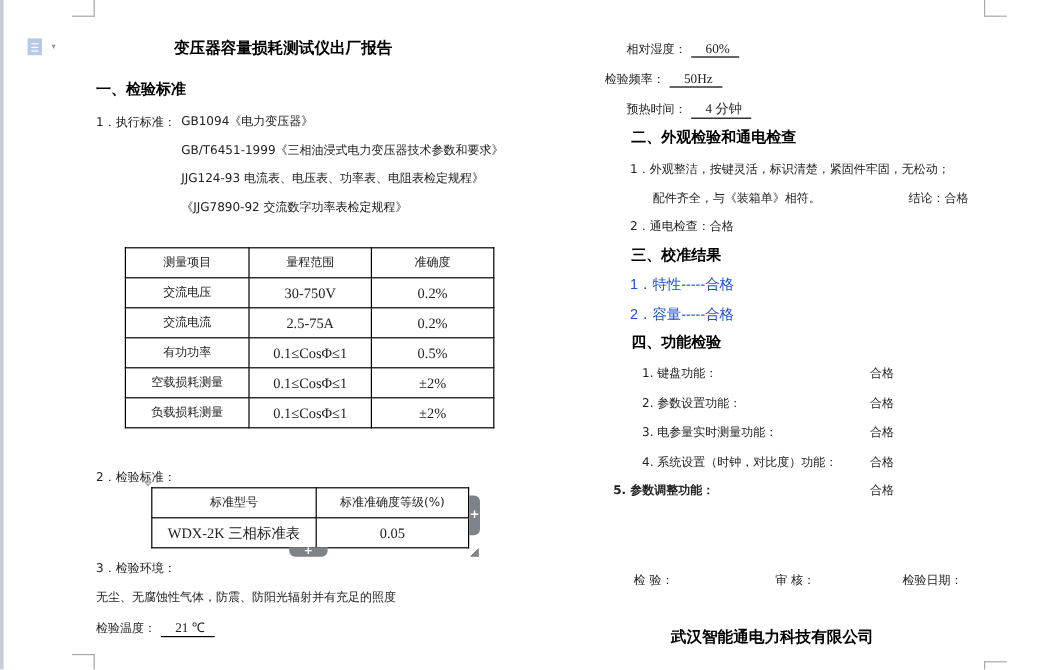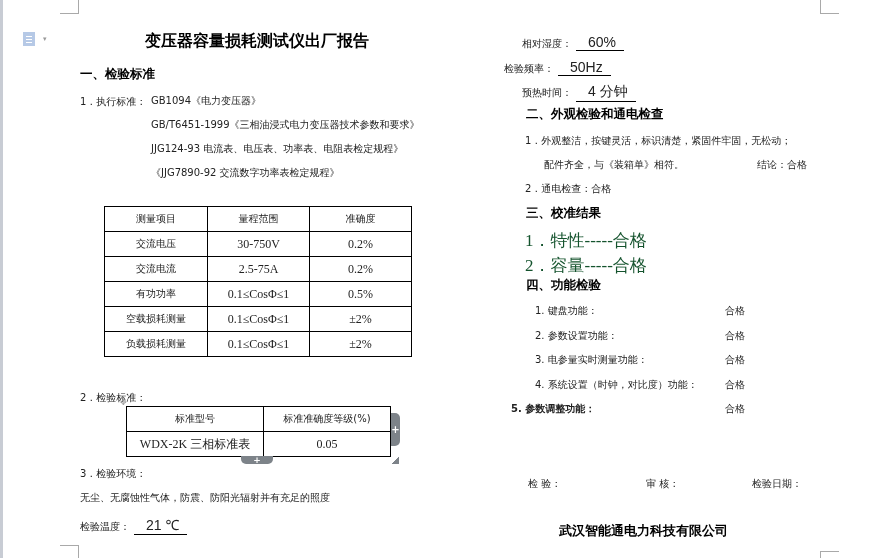--- a/index.html
+++ b/index.html
@@ -14,25 +14,25 @@
   .c-tl { left:60px; top:0; border-width:0 1px 1px 0; height:13px; }
   .c-bl { left:60px; top:545px; border-width:1px 1px 0 0; height:13px; }
   .c-tr { left:820px; top:0; border-width:0 0 1px 1px; height:13px; }
   .c-br { left:820px; top:551px; border-width:1px 0 0 1px; height:7px; }
 
   .doc-icon { position:absolute; left:23px; top:32px; width:12px; height:14px; background:#b6c9e6; }
   .doc-icon::after { content:""; position:absolute; left:3px; top:4px; width:6px; height:1px; background:#fff; box-shadow:0 3px 0 #fff, 0 6px 0 #fff; }
   .doc-caret { position:absolute; left:43px; top:35px; font-size:7px; color:#999; font-family:"DejaVu Sans",sans-serif; }
 
   .abs { position:absolute; white-space:nowrap; }
-  .title { left:145px; top:31px; font-size:16px; font-weight:bold; font-family:"DejaVu Sans", sans-serif; }
+  .title { left:145px; top:31px; font-size:13px; font-weight:bold; font-family:"DejaVu Sans", sans-serif; }
   .h2 { font-size:12.5px; font-weight:bold; font-family:"DejaVu Sans", sans-serif; }
   .txt { font-size:10px; font-family:"DejaVu Sans", sans-serif; color:#222; }
-  .txt-lg { font-size:17px; font-family:Liberation Serif, serif; color:#14532d; }
-  .ul { display:inline-block; border-bottom:1px solid #000; padding:0 8px 0 12px; margin-left:4px; font-family:Liberation Sans, sans-serif; font-size:14px; }
+  .txt-lg { font-size:12px; font-family:Liberation Sans, sans-serif; color:#1d4ed8; }
+  .ul { display:inline-block; border-bottom:1px solid #000; padding:0 8px 0 12px; margin-left:4px; font-family:Liberation Serif, serif; font-size:11px; }
 
   table.t { position:absolute; border-collapse:collapse; font-size:10px; }
   table.t td { border:1px solid #000; text-align:center; padding:0; font-family:"DejaVu Sans", sans-serif; color:#222; }
   table.t td.s { font-family:"Liberation Serif", serif; font-size:12px; }
   #tbl1 { left:104px; top:206px; }
   #tbl1 td { height:24px;margin-left:45px; }
   #tbl2 { left:126px; top:406px; }
   #tbl2 td { height:24px; }
 
   .handle-move { position:absolute; left:120px; top:399px; width:7px; height:7px; color:#999; font-size:8px; line-height:7px; font-family:"DejaVu Sans",sans-serif; }

